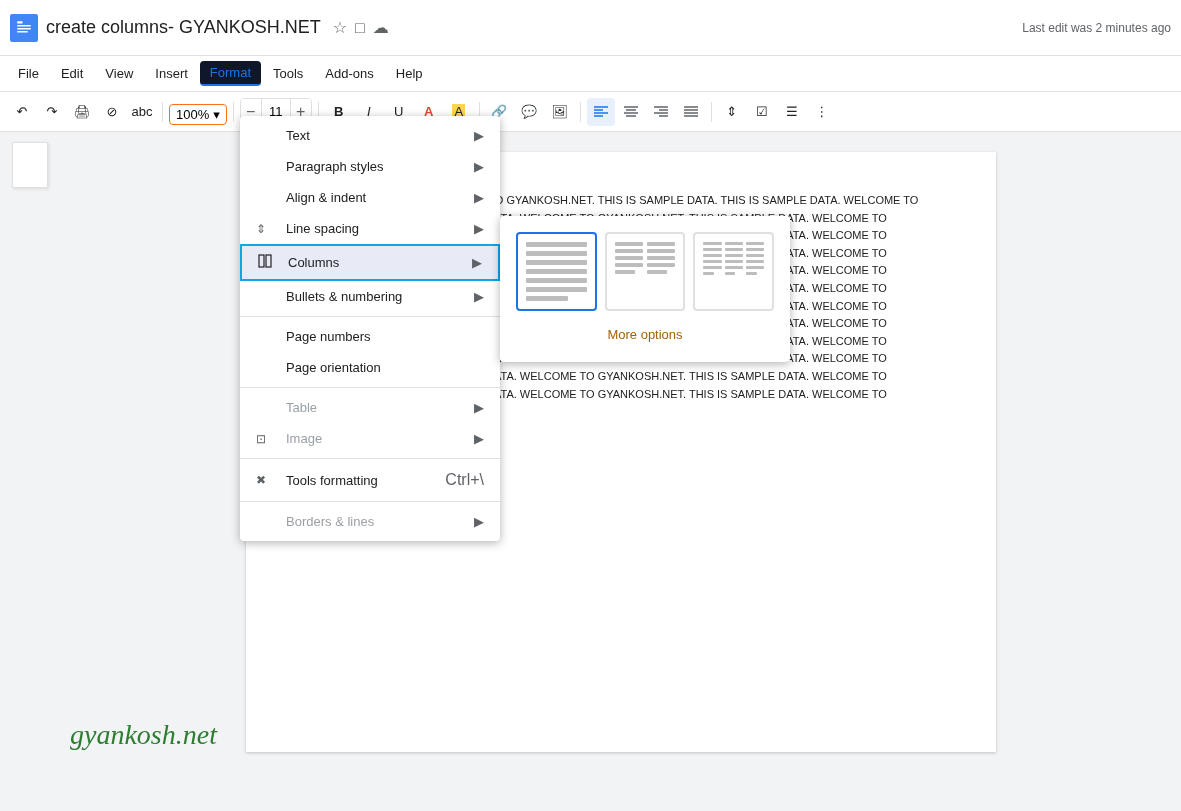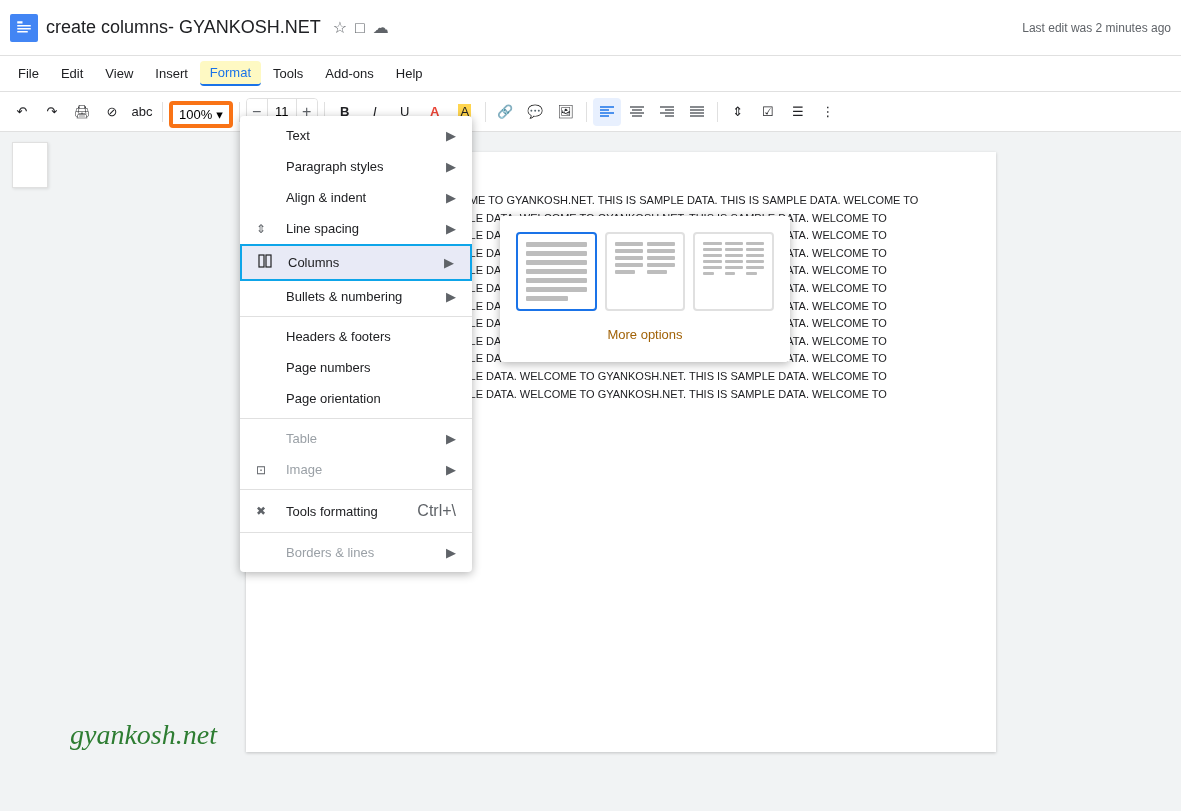--- a/index.html
+++ b/index.html
@@ -48,21 +48,21 @@
       gap: 2px;
     }
     .menu-item {
       padding: 4px 10px;
       border-radius: 4px;
       cursor: pointer;
       color: #202124;
       font-size: 13px;
     }
     .menu-item.active {
-      background: #fef9c3;
+      background: #0f172a;
       color: #1a73e8;
       border-bottom: 2px solid #1a73e8;
     }
 
     
     .toolbar {
       height: 40px;
       background: #fff;
       display: flex;
       align-items: center;
@@ -74,21 +74,21 @@
       width: 28px; height: 28px;
       display: flex; align-items: center; justify-content: center;
       border-radius: 4px;
       cursor: pointer;
       color: #202124;
       font-size: 13px;
     }
     .toolbar-sep { width: 1px; height: 20px; background: #e0e0e0; margin: 0 4px; }
     .toolbar-zoom {
       display: flex; align-items: center;
-      border: 4px solid #f97316;
+      border: 1px solid #f97316;
       border-radius: 4px;
       padding: 2px 6px;
       font-size: 13px;
       cursor: pointer;
       gap: 4px;
       margin-top: 6px;
     }
     .font-size-ctrl {
       display: flex; align-items: center;
       border: 1px solid #e0e0e0;
@@ -126,21 +126,21 @@
     .dropdown-overlay {
       position: fixed;
       top: 116px;
       left: 240px;
       z-index: 100;
     }
     .dropdown-menu {
       background: #fff;
       border-radius: 4px;
       box-shadow: 0 2px 10px rgba(0,0,0,0.3);
-      width: 232px;
+      width: 260px;
       padding: 4px 0;
     }
     .dropdown-item {
       display: flex;
       align-items: center;
       padding: 8px 16px;
       cursor: pointer;
       font-size: 13px;
       color: #202124;
       position: relative;
@@ -439,24 +439,20 @@
       <span class="arrow">▶</span>
     </div>
 
     <div class="dropdown-item">
       <span class="icon"></span>
       <span>Bullets &amp; numbering</span>
       <span class="arrow">▶</span>
     </div>
     <div class="dropdown-sep"></div>
 
-    <div class="dropdown-item">
-      <span class="icon"></span>
-      <span>Headers &amp; footers</span>
-    </div>
 
     <div class="dropdown-item">
       <span class="icon"></span>
       <span>Page numbers</span>
     </div>
 
     <div class="dropdown-item">
       <span class="icon"></span>
       <span>Page orientation</span>
     </div>

